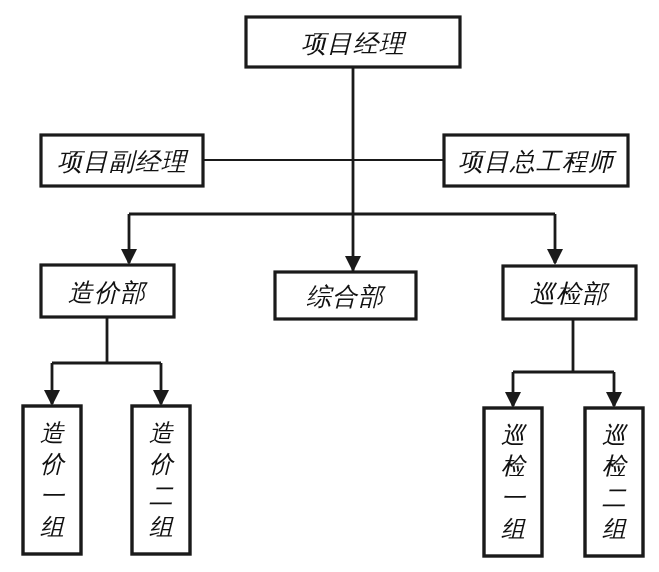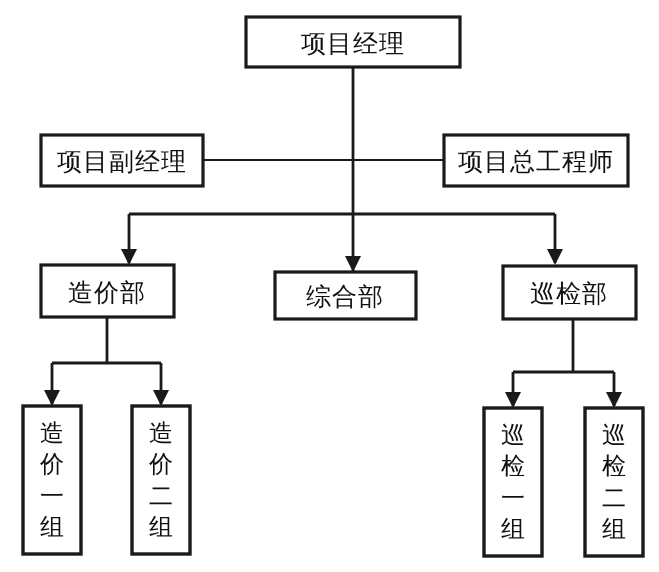--- a/index.html
+++ b/index.html
@@ -9,20 +9,21 @@
   }
   body {
     font-family: "DejaVu Sans", "Liberation Sans", sans-serif;
   }
   #chart-root {
     position: relative;
     width: 659px;
     height: 572px;
     background: #ffffff;
     overflow: hidden;
+    font-style: italic;
   }
   #org-svg {
     position: absolute;
     top: 0;
     left: 0;
     width: 659px;
     height: 572px;
     display: block;
   }
   .node-box {

